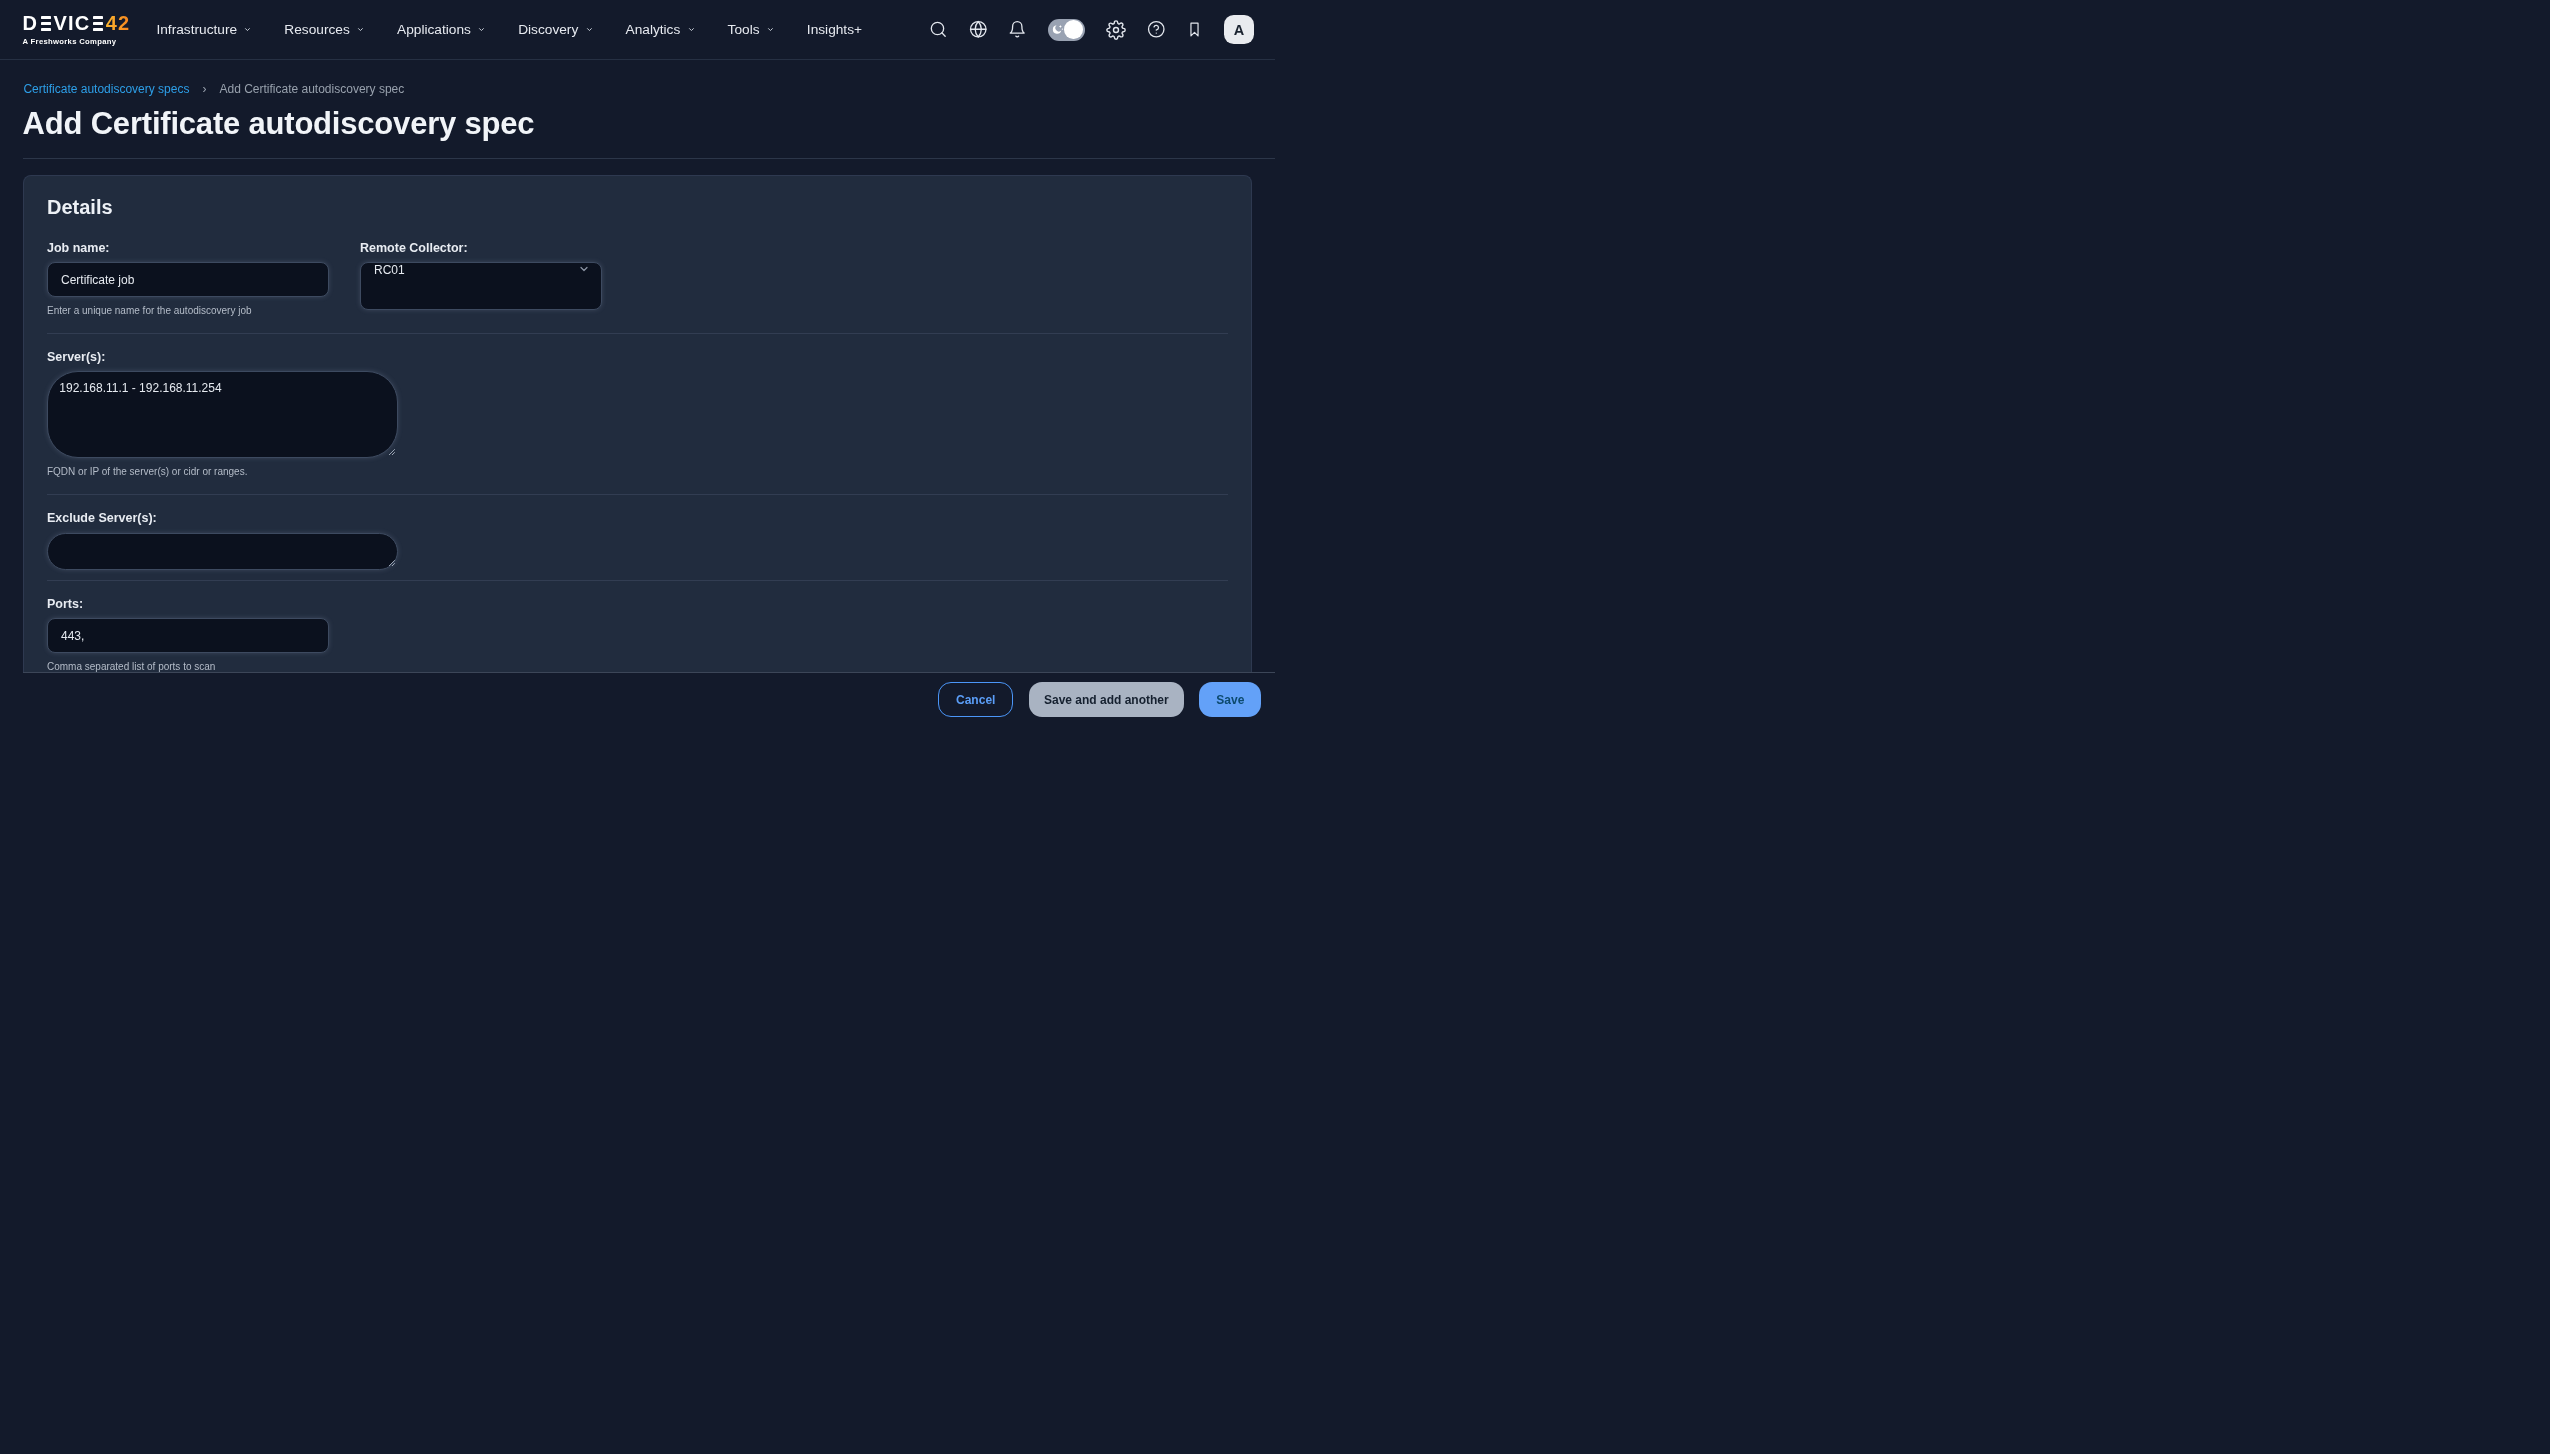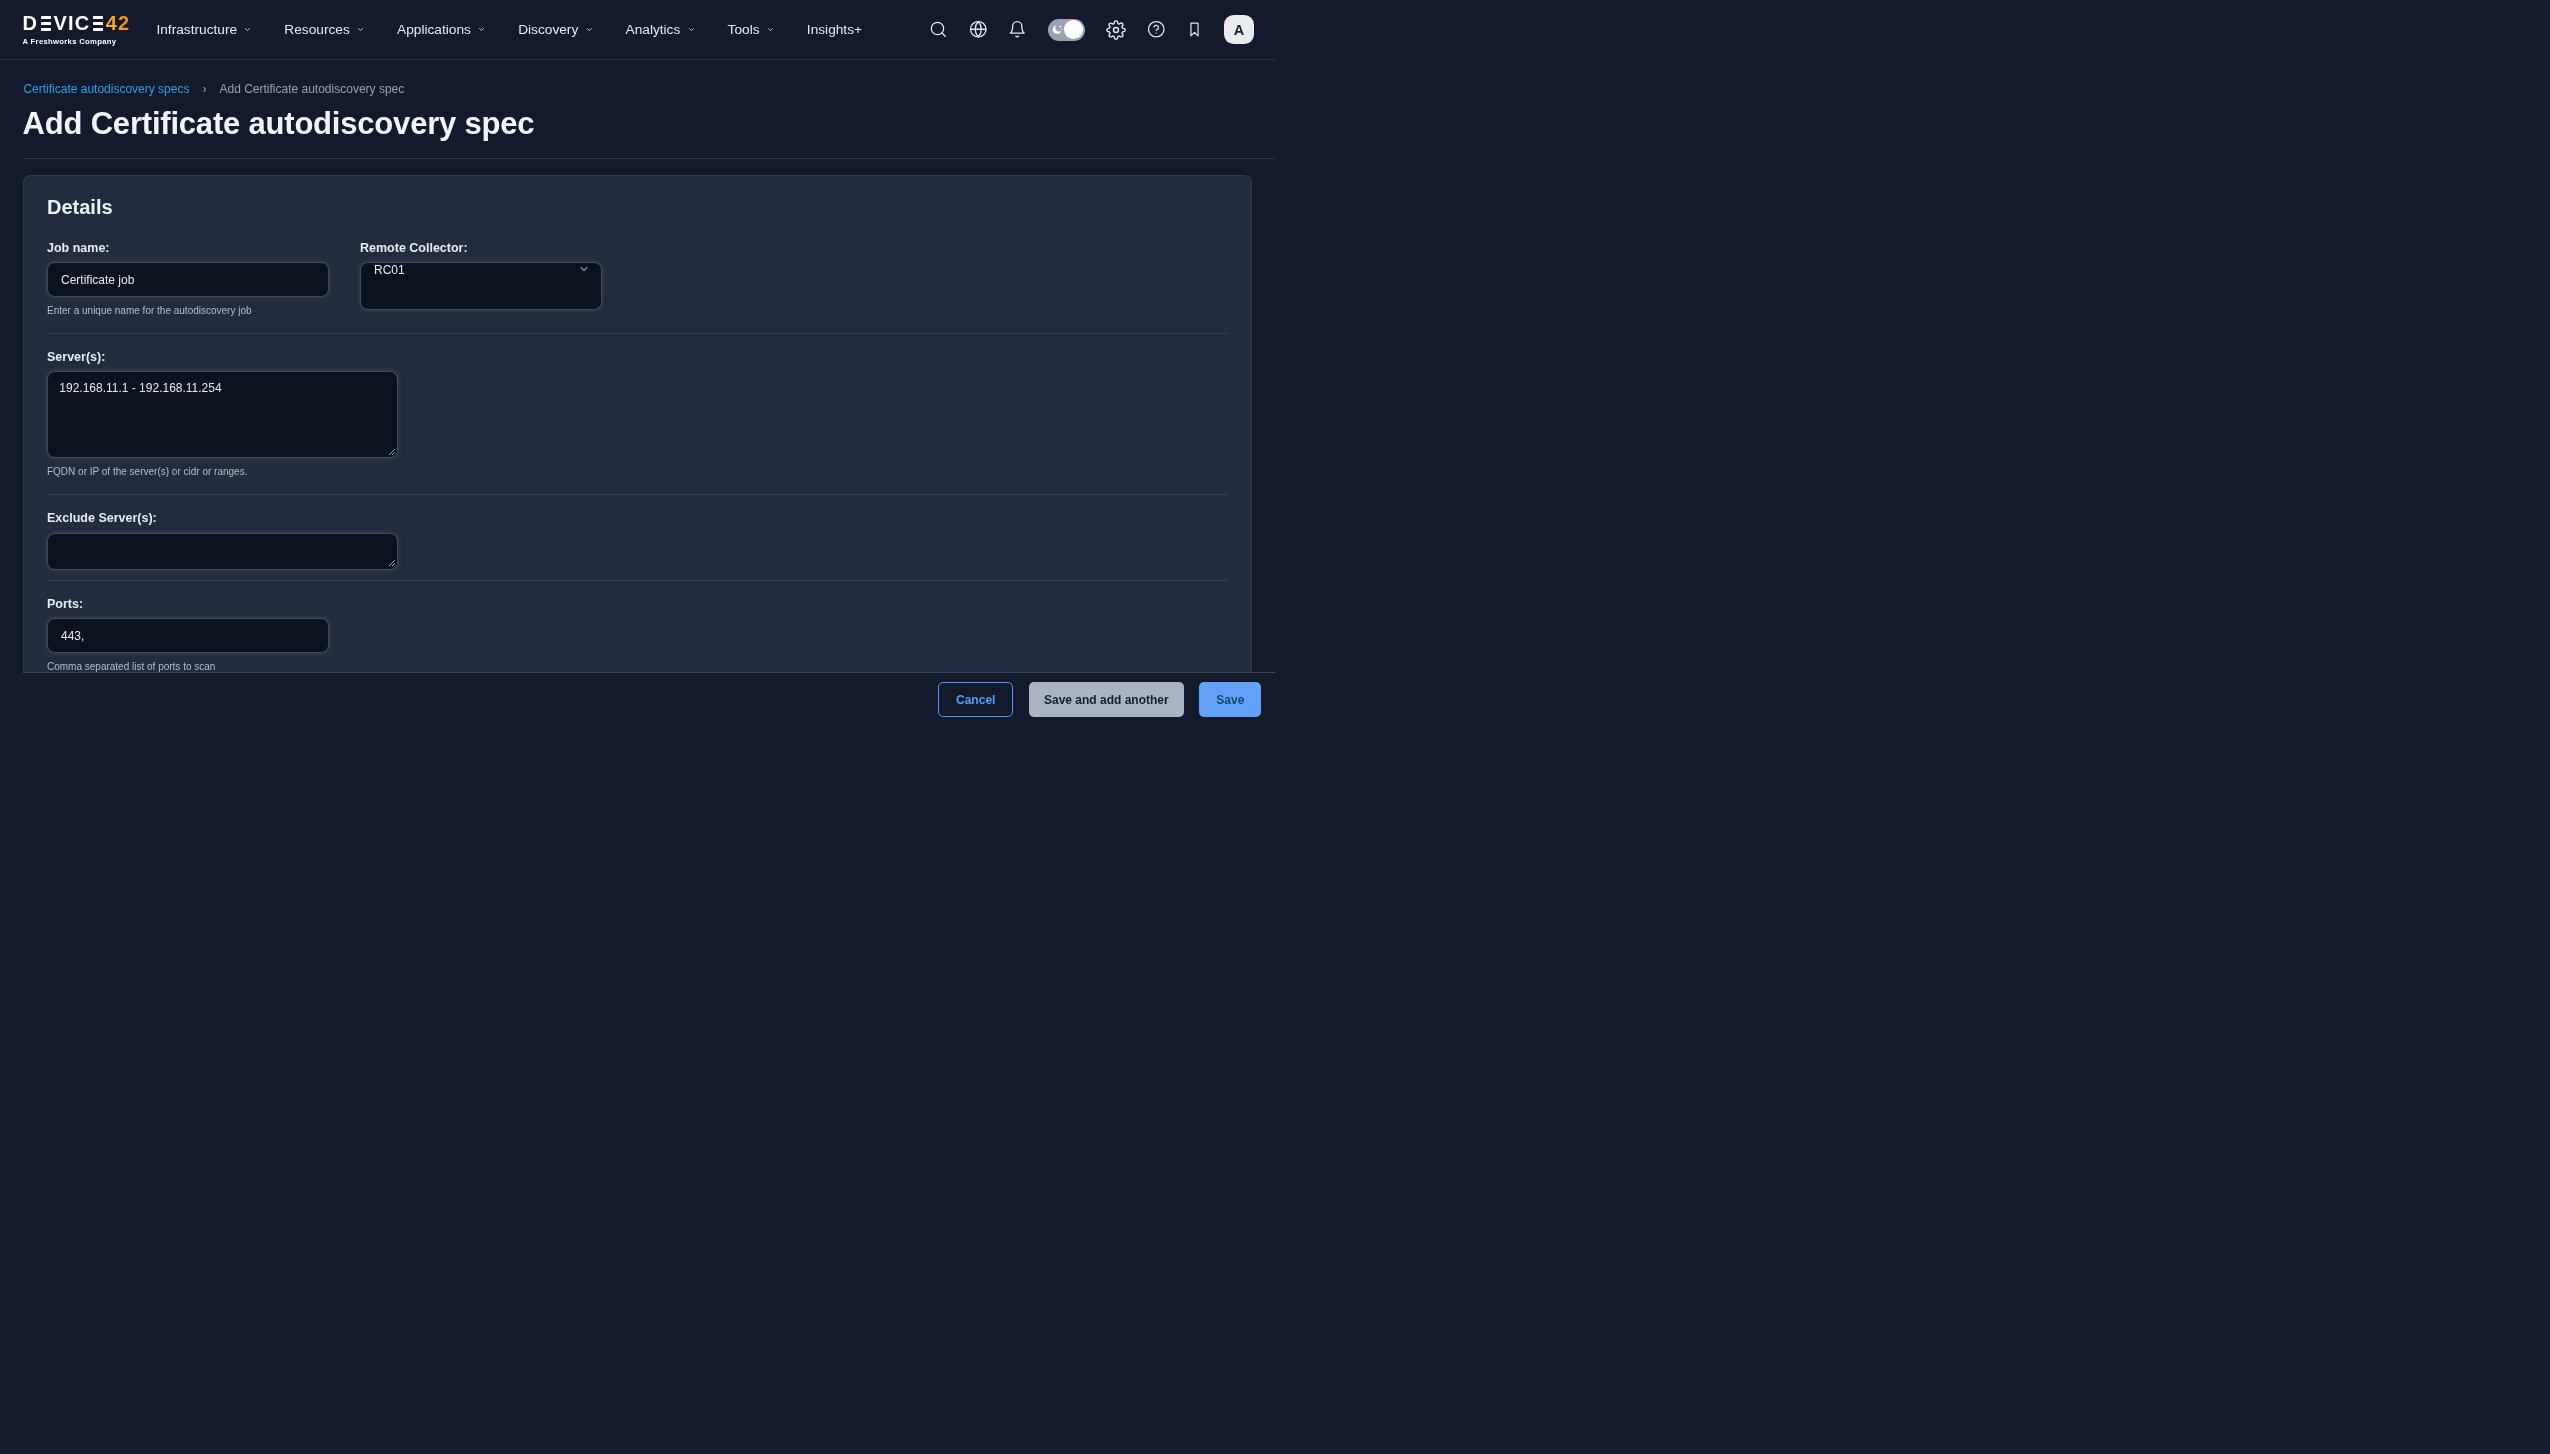--- a/index.html
+++ b/index.html
@@ -67,39 +67,39 @@
     border-radius:8px;
     color:#e6eaf0;
     font-size:12px;
     font-family:"Liberation Sans", sans-serif;
     box-shadow:0 0 4.8px rgba(154,170,196,.22);
     outline:none;
   }
   .text-input { height:35px; width:100%; padding:0 13px; }
   .select-box { height:48px; width:100%; display:flex; align-items:flex-start; justify-content:space-between; padding:0 10.5px 0 13px; cursor:pointer; }
   .select-box svg { stroke:#8d96a5; flex:none; }
-  textarea.text-area { display:block; padding:8px 11.3px; resize:none; line-height:1.4; }
+  textarea.text-area { display:block; padding:8px 11.3px; resize:none; line-height:1.4;border-radius:31px; }
   .ta-wrap { position:relative; width:351px; }
   .ta-wrap .grip {
     position:absolute; right:3.2px; bottom:3.2px; width:8.9px; height:8.9px; pointer-events:none;
     background:repeating-linear-gradient(-45deg, transparent 0, transparent 1.6px, #99a3b2 1.6px, #99a3b2 2.4px);
     clip-path:polygon(100% 0, 100% 100%, 0 100%);
   }
   .helper { font-size:10px; color:#b4bcc8; margin-top:8px; }
   .form-divider { border:0; border-top:0.8px solid #323d52; margin:17px 0 16px 0; }
   .form-divider.tight { margin-top:10.5px; }
   
   .footer {
     position:absolute; left:0; right:0; bottom:0; height:55px;
     background:#131a2b;
     display:flex; align-items:center; justify-content:flex-end; gap:15.3px;
     padding-right:13.7px;
   }
   .footer::before { content:""; position:absolute; top:0; left:22.6px; right:0; height:0.8px; background:#3c4658; }
-  .btn { height:35px; border-radius:5px; font-family:"Liberation Sans", sans-serif; font-size:12px; font-weight:700; cursor:pointer; border:none; }
+  .btn { height:35px; border-radius:13px; font-family:"Liberation Sans", sans-serif; font-size:12px; font-weight:700; cursor:pointer; border:none; }
   .btn-cancel { background:transparent; border:1.2px solid #4b96f8; color:#5b9ef7; padding:0 17px; }
   .btn-secondary { background:#a9b3c2; color:#15202f; padding:0 15.3px;text-align:right; }
   .btn-primary { background:#63a1f8; color:#0c4a6e; padding:8px 17px;text-align:center; }
 </style>
 </head>
 <body>
 
 <header class="topnav">
   <div class="logo">
     <div class="logo-word">

